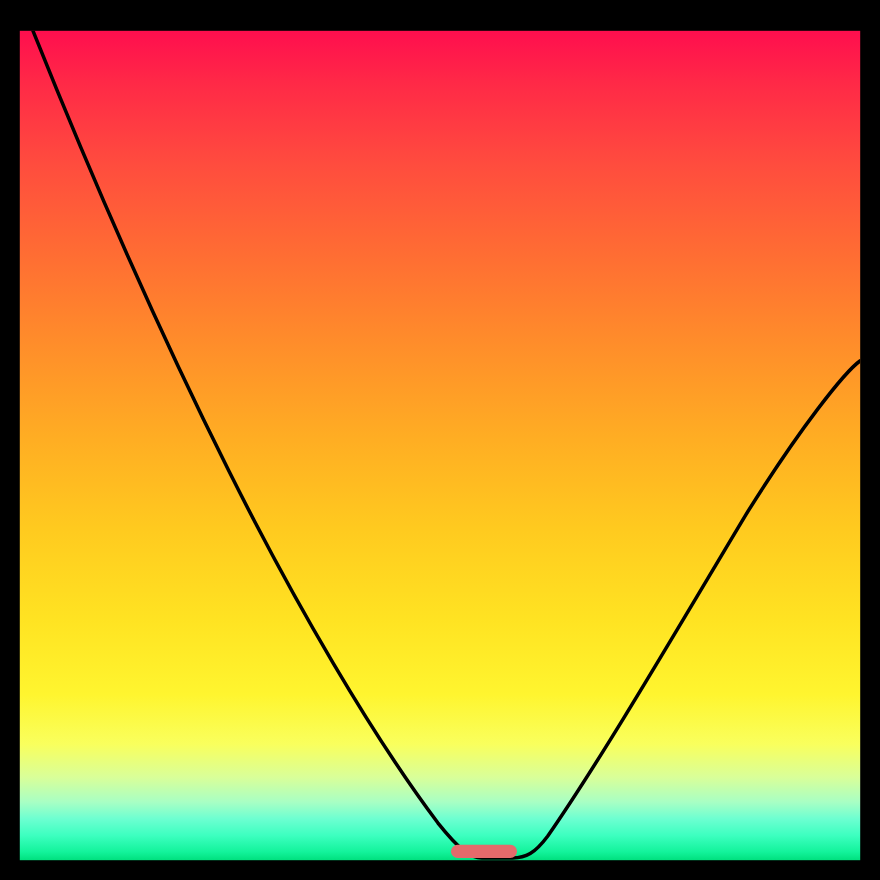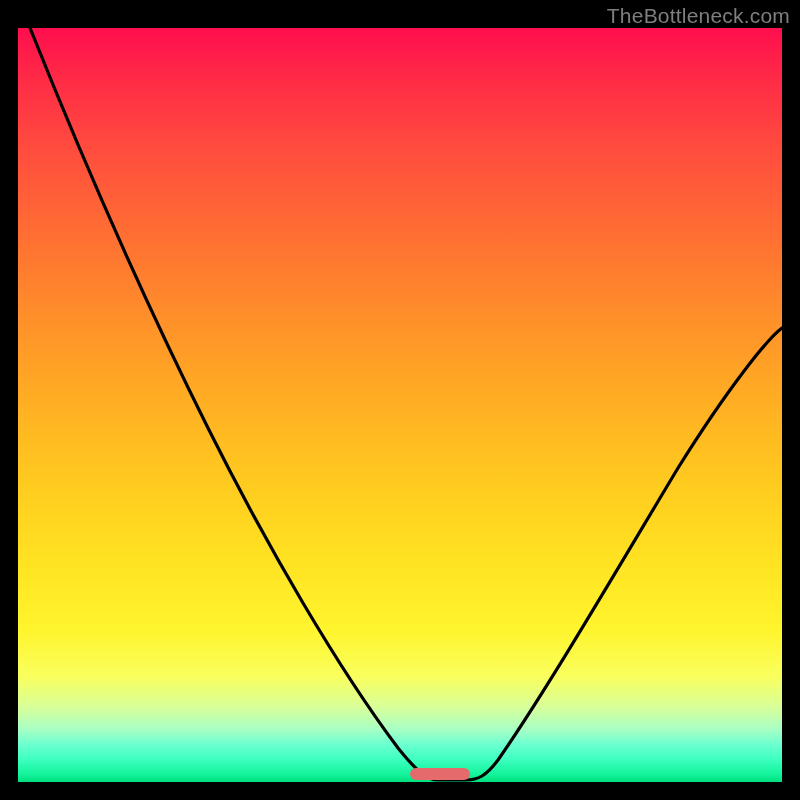--- a/index.html
+++ b/index.html
@@ -70,21 +70,20 @@
     border-radius: 6px;
     background: #e46a6b;
     z-index: 3;
   }
 </style>
 </head>
 <body>
 
 <div class="frame">
 
-  <div class="watermark">TheBottleneck.com</div>
 
   <div class="plot-area" style="left:18px;top:28px;width:764px;height:754px;">
 
     <div class="gradient"></div>
 
     <svg class="curve" viewBox="0 0 764 754" preserveAspectRatio="none">
       <path fill="none" stroke="#000" stroke-width="3.2" stroke-linecap="round" d="M 12 0 C 60 120, 120 260, 190 400 C 250 520, 320 640, 380 720 C 400 745, 410 752, 420 752 L 448 752 C 460 752, 468 748, 480 732 C 530 660, 600 540, 660 440 C 710 360, 750 310, 764 300"></path>
     </svg>
 
     <div class="marker" style="left:392px;width:60px;bottom:2px;height:12px;"></div>

